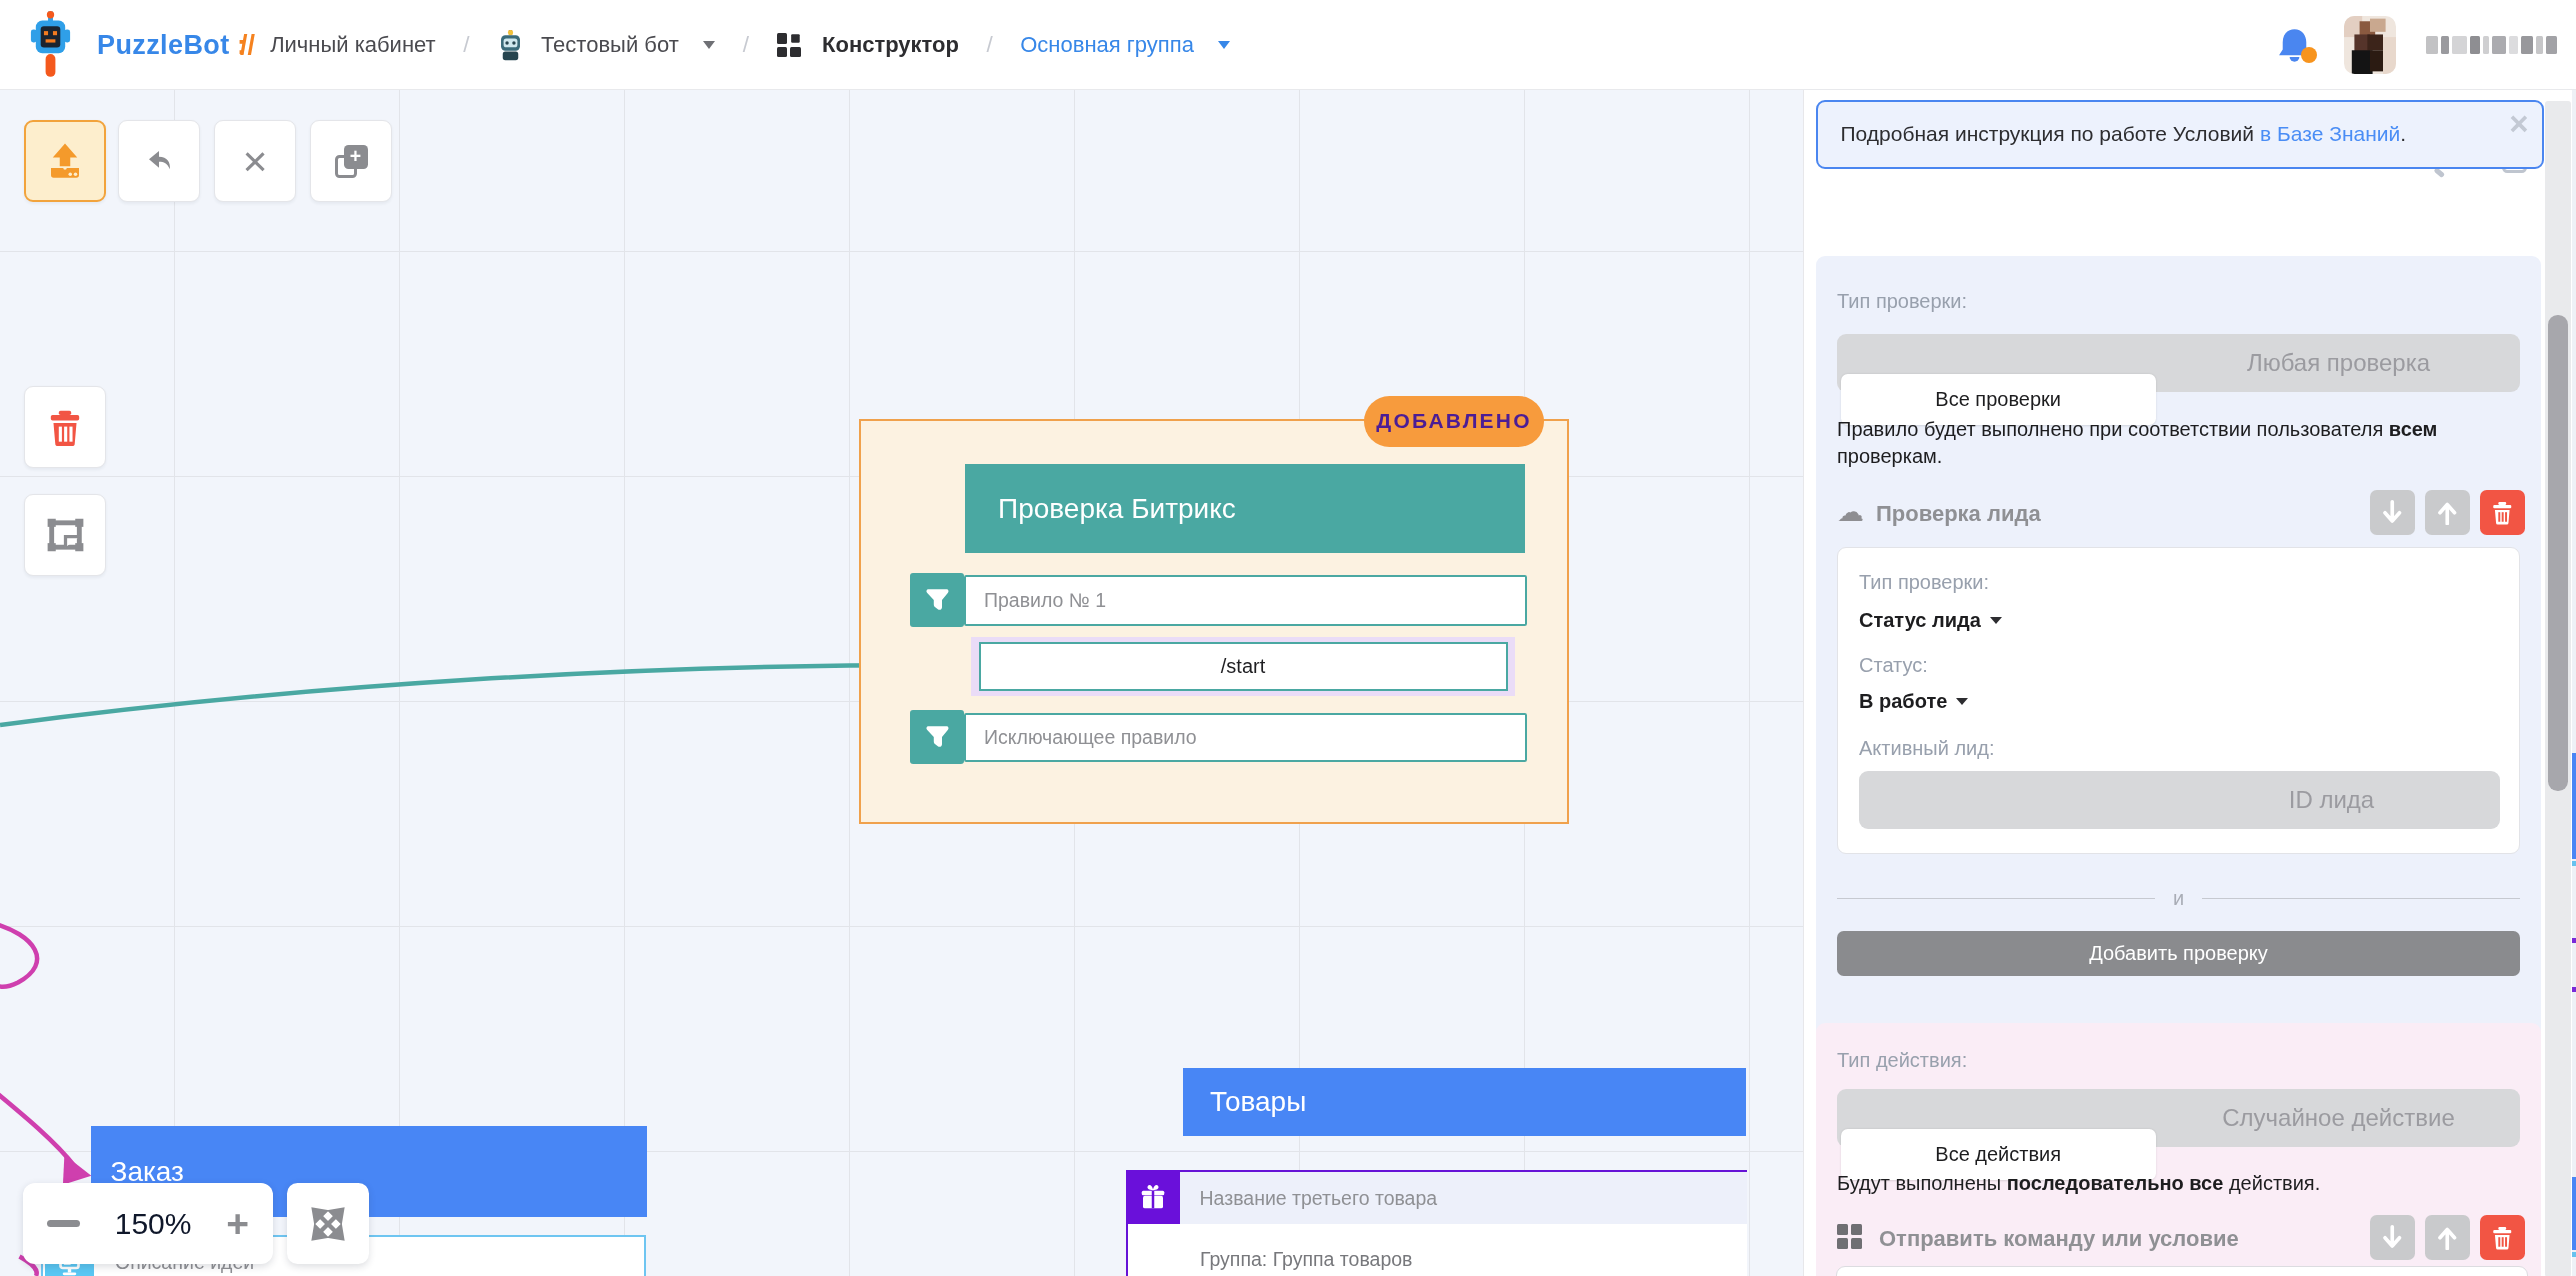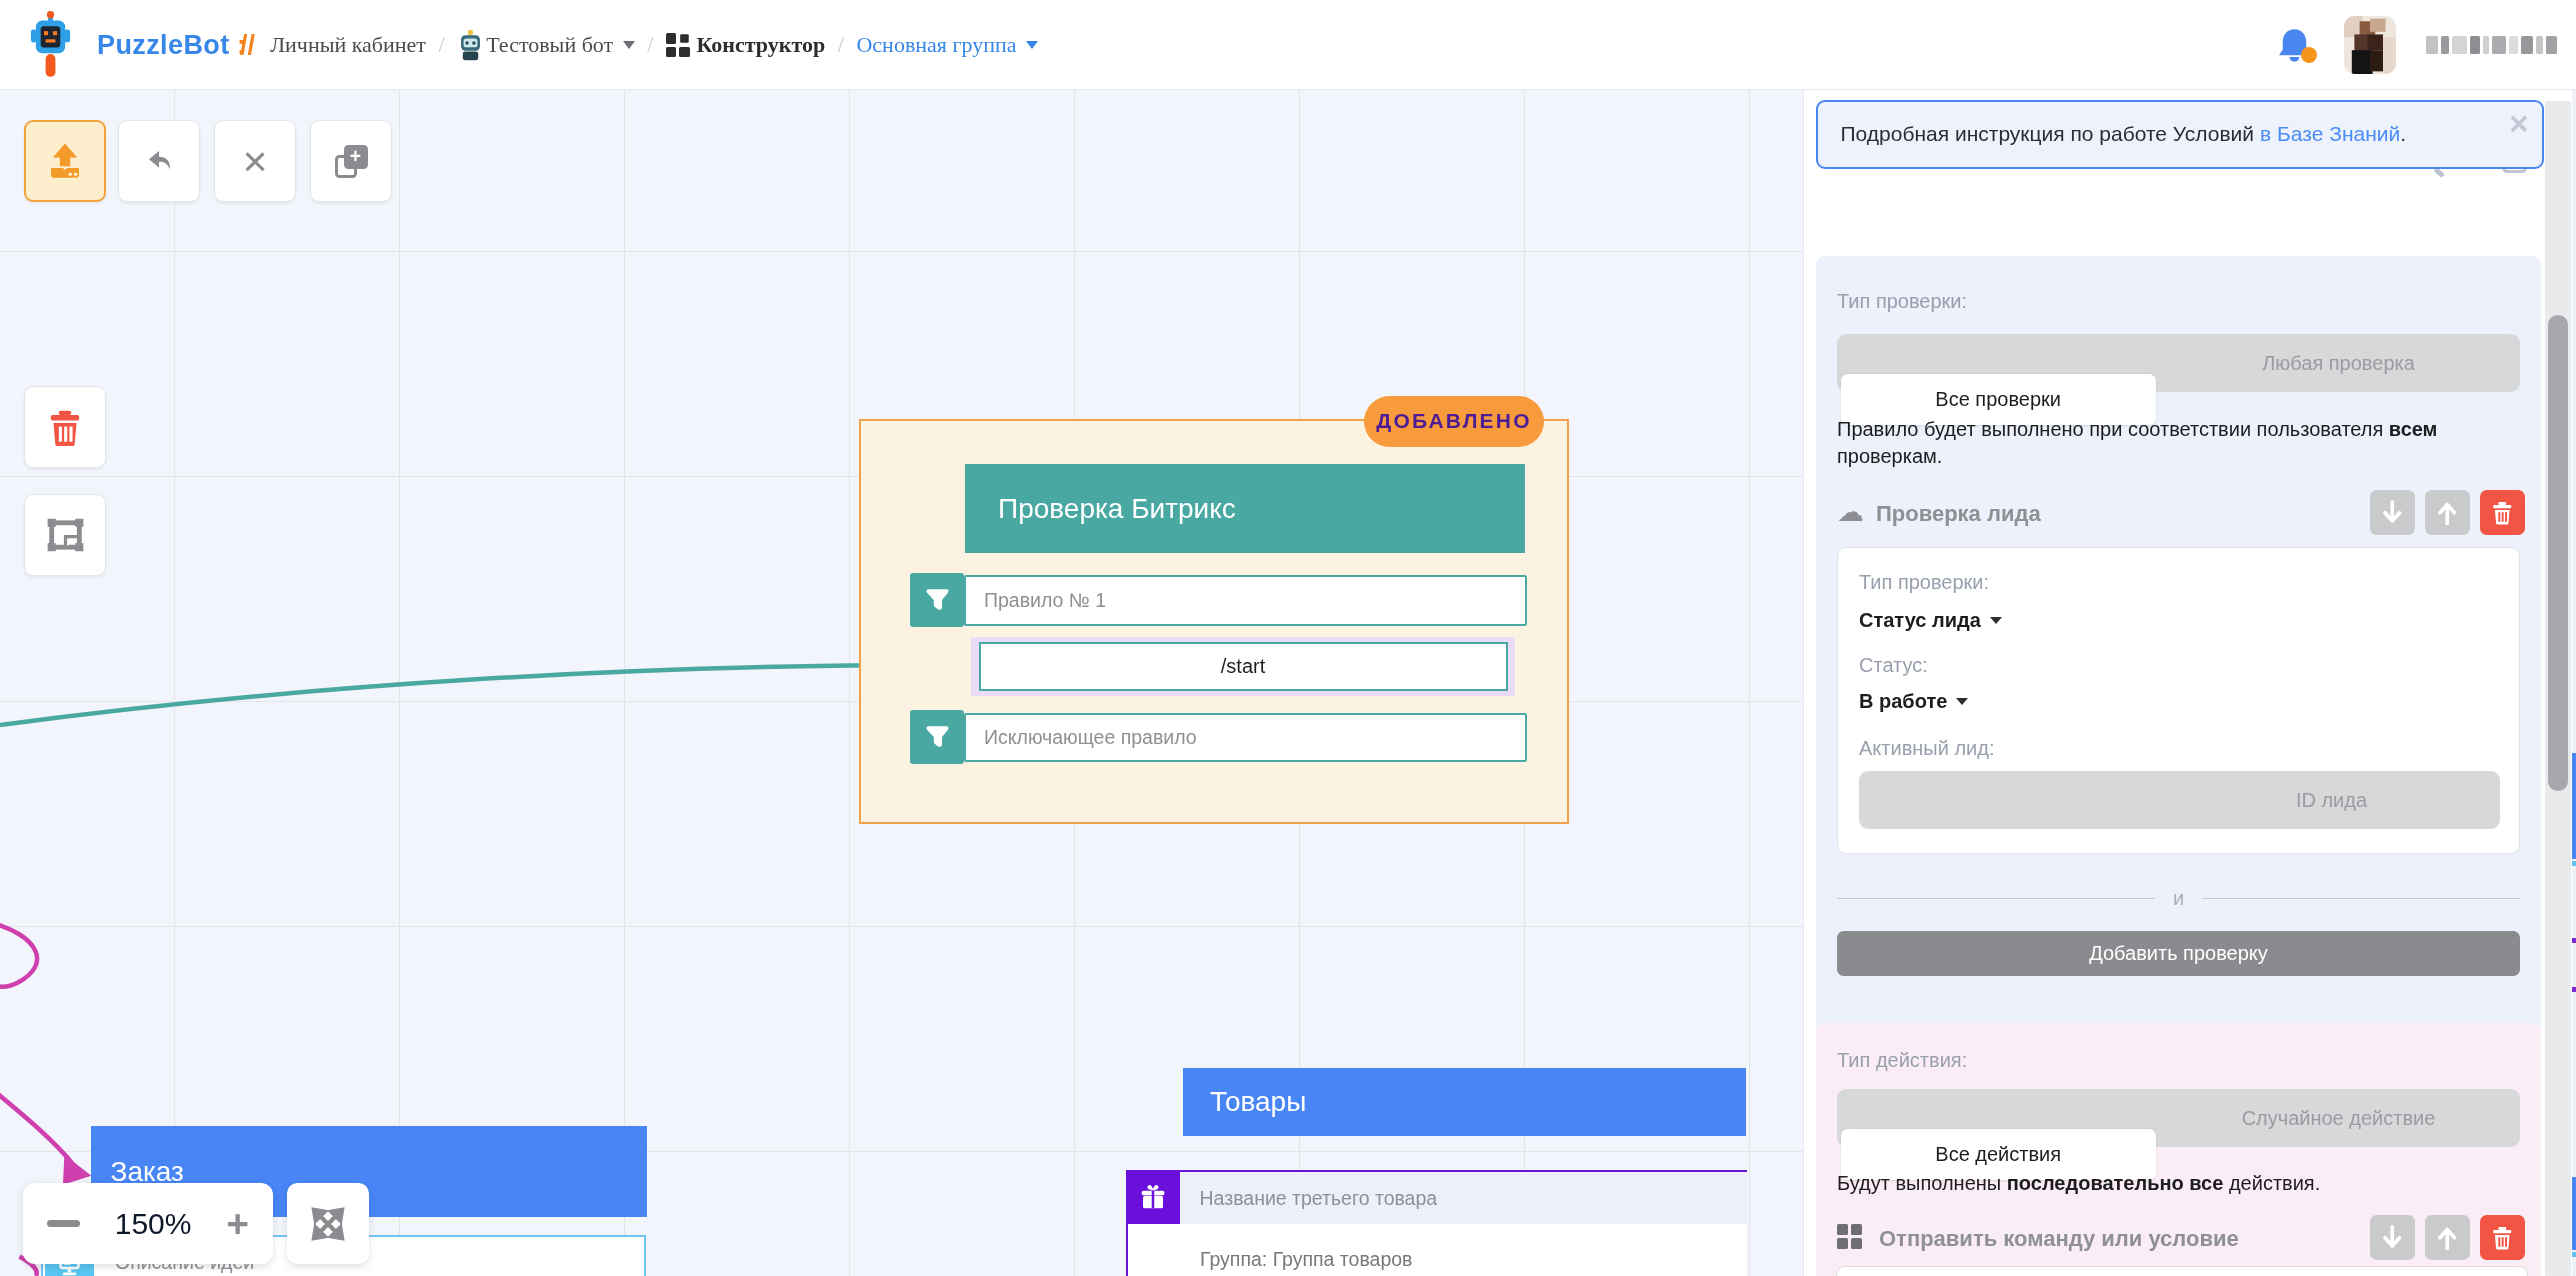--- a/index.html
+++ b/index.html
@@ -5,21 +5,21 @@
   * { margin:0; padding:0; box-sizing:border-box; }
   body { font-family:"Liberation Sans", sans-serif; background:#fff; }
   .screen { position:relative; width:2576px; height:1276px; overflow:hidden; background:#fff; }
 
   
   .header { position:absolute; left:0; top:0; width:2576px; height:90px; background:#fff; border-bottom:1.5px solid #e8e9ec; z-index:50; }
   .header-left { position:absolute; left:18px; top:0; height:90px; display:flex; align-items:center; gap:15px; }
   .logo-wrap { width:64px; height:82px; display:flex; align-items:center; justify-content:center; }
   .logo-text { font-size:27px; font-weight:bold; color:#3787e8; letter-spacing:0.4px; }
   .logo-punct { font-size:27px; font-weight:bold; color:#f5821f; margin-left:-6px; }
-  .crumb { font-size:22px; color:#4a4a4f; display:flex; align-items:center; gap:2px;font-family:Liberation Serif, serif; }
+  .crumb { font-size:22px; color:#4a4a4f; display:flex; align-items:center; gap:17px; }
   .crumb-sep { color:#c7cad1; font-size:22.5px; margin:0 10.5px; font-weight:300; }
   .crumb-link-blue { color:#3787e8; }
   .crumb-bold { font-weight:bold; color:#2d2d30; }
   .caret-down { display:inline-block; width:0; height:0; border-left:6.7px solid transparent; border-right:6.7px solid transparent; border-top:8.2px solid #6f7075; margin-left:7.5px; }
   .caret-down.blue { border-top-color:#3787e8; }
   .header-right { position:absolute; right:19.5px; top:0; height:90px; display:flex; align-items:center; gap:30px; }
   .avatar { width:52px; height:58px; border-radius:10.5px; overflow:hidden; }
   .name-mosaic { display:flex; align-items:center; gap:3px; height:22.5px; }
   .name-mosaic span { display:inline-block; height:18px; border-radius:1.5px; }
 
@@ -86,21 +86,21 @@
   .sq-btn.danger { background:#f25544; }
 
   .section-light { position:absolute; left:12px; top:166px; width:725px; height:908px; background:#edf1fb; border-radius:9px; }
   .section-pink { position:absolute; left:12px; top:933px; width:725px; height:389px; background:#faedf6; border-radius:9px; }
   .p-label { position:absolute; font-size:20px; color:#98a0ad; }
   .p-text { position:absolute; font-size:20px; color:#1d1d1f; line-height:27px; }
 
   .toggle { position:absolute; height:58px; background:#d7d8da; border-radius:9px; }
   .toggle .opt-active { position:absolute; left:3.7px; top:3.7px; height:51px; background:#fff; border-radius:6.7px;
     display:flex; align-items:center; justify-content:center; font-size:20px; color:#1d1d1f; box-shadow:0 0.7px 2.2px rgba(0,0,0,.12); cursor:pointer;margin-top:36px; }
-  .toggle .opt-inactive { position:absolute; top:0; height:58px; display:flex; align-items:center; justify-content:center; font-size:20px; color:#9b9ba0; cursor:pointer; }
+  .toggle .opt-inactive { position:absolute; top:0; height:58px; display:flex; align-items:center; justify-content:center; font-size:24px; color:#9b9ba0; cursor:pointer; }
 
   .lead-card { position:absolute; left:21px; top:291px; width:683px; height:307px; background:#fff; border:1.5px solid #e2e3e7; border-radius:9px; }
   .drop-value { position:absolute; font-size:20px; font-weight:bold; color:#1d1d1f; display:flex; align-items:center; gap:9px; cursor:pointer; }
   .drop-caret { width:0; height:0; border-left:6px solid transparent; border-right:6px solid transparent; border-top:7.5px solid #2d2d30; }
 
   .and-divider { position:absolute; left:21px; top:631px; width:683px; height:22.5px; display:flex; align-items:center; gap:18px; color:#a9adb6; font-size:20px; }
   .and-divider .line { flex:1; height:1.5px; background:#c6c9d0; }
   .add-check-btn { position:absolute; left:21px; top:675px; width:683px; height:45px; background:#8a8b8e; border-radius:6.7px;
     color:#fff; font-size:20px; display:flex; align-items:center; justify-content:center; cursor:pointer; }
 

